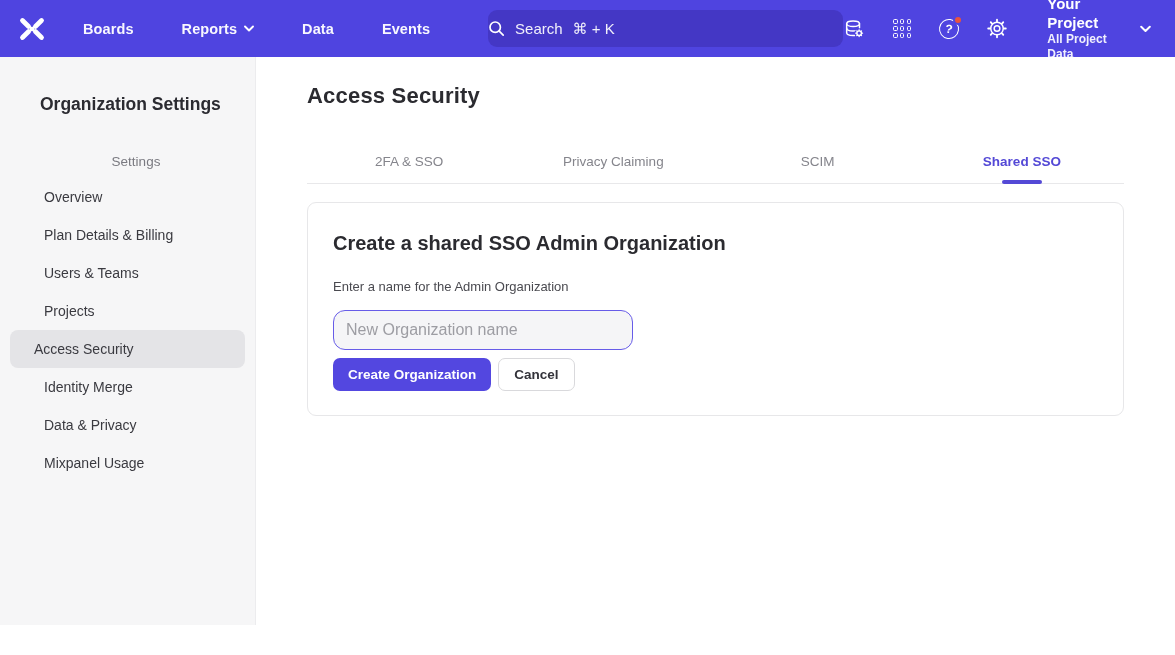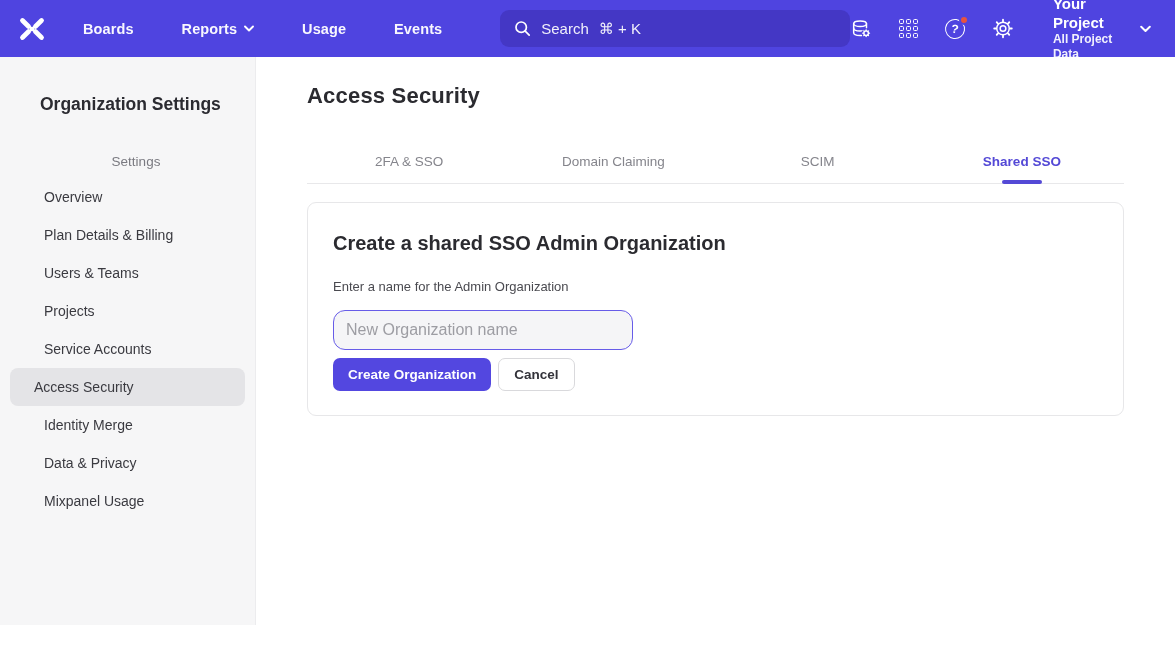--- a/index.html
+++ b/index.html
@@ -24,21 +24,21 @@
     font-size: 14.5px; font-weight: 700; letter-spacing: .1px;
     color: rgba(255,255,255,.96); cursor: pointer;
     display: flex; align-items: center; gap: 7px; white-space: nowrap;
   }
   .search-box {
     margin-left: 58px;
     width: 370px; height: 37px;
     background: #4437c5;
     border-radius: 9px;
     display: flex; align-items: center;
-    padding: 0 14px;
+    padding: 0 0;
     cursor: text;
   }
   .search-box .search-text { margin-left: 10px; font-size: 15px; color: rgba(255,255,255,.92); }
   .search-box .search-shortcut { margin-left: 10px; font-size: 15px; color: rgba(255,255,255,.92); }
   .top-actions { margin-left: auto; display: flex; align-items: center; gap: 27px; }
   .icon-btn { width: 22px; height: 22px; display: flex; align-items: center; justify-content: center; cursor: pointer; position: relative; }
   .help-circle {
     width: 20px; height: 20px; border: 1.7px solid #fff; border-radius: 50%;
     display: flex; align-items: center; justify-content: center;
     font-size: 12px; font-weight: 700; color: #fff; transform: rotate(8deg);
@@ -145,21 +145,21 @@
     </div>
     <div class="top-nav-item">
       <span>Reports</span>
       <span>
         <svg width="10" height="7" viewBox="0 0 10 7" fill="none" stroke="#ffffff" stroke-width="1.9" stroke-linecap="round" stroke-linejoin="round">
             <polyline points="1,1.5 5,5.5 9,1.5"></polyline>
           </svg>
       </span>
     </div>
     <div class="top-nav-item">
-      <span>Usage</span>
+      <span>Data</span>
     </div>
     <div class="top-nav-item">
       <span>Events</span>
     </div>
   </nav>
 
   <div class="search-box">
     <span>
       <svg width="17" height="17" viewBox="0 0 17 17" fill="none" stroke="#ffffff" stroke-width="1.7" stroke-linecap="round">
         <circle cx="7.2" cy="7.2" r="5.2"></circle>
@@ -241,37 +241,36 @@
 <div class="shell">
 
   <aside class="sidebar">
     <div class="sidebar-title">Organization Settings</div>
     <div class="sidebar-section-label">Settings</div>
     <div class="sidebar-items">
       <div class="sidebar-item">Overview</div>
       <div class="sidebar-item">Plan Details &amp; Billing</div>
       <div class="sidebar-item">Users &amp; Teams</div>
       <div class="sidebar-item">Projects</div>
-      <div class="sidebar-item">Service Accounts</div>
       <div class="sidebar-item selected">Access Security</div>
       <div class="sidebar-item">Identity Merge</div>
       <div class="sidebar-item">Data &amp; Privacy</div>
       <div class="sidebar-item">Mixpanel Usage</div>
     </div>
   </aside>
 
   <main class="main">
     <h1 class="page-title">Access Security</h1>
 
     <div class="tabs">
       <div class="tab">
         <span>2FA &amp; SSO</span>
       </div>
       <div class="tab">
-        <span>Domain Claiming</span>
+        <span>Privacy Claiming</span>
       </div>
       <div class="tab">
         <span>SCIM</span>
       </div>
       <div class="tab active">
         <span>Shared SSO</span>
         <div class="tab-underline"></div>
       </div>
     </div>
 

